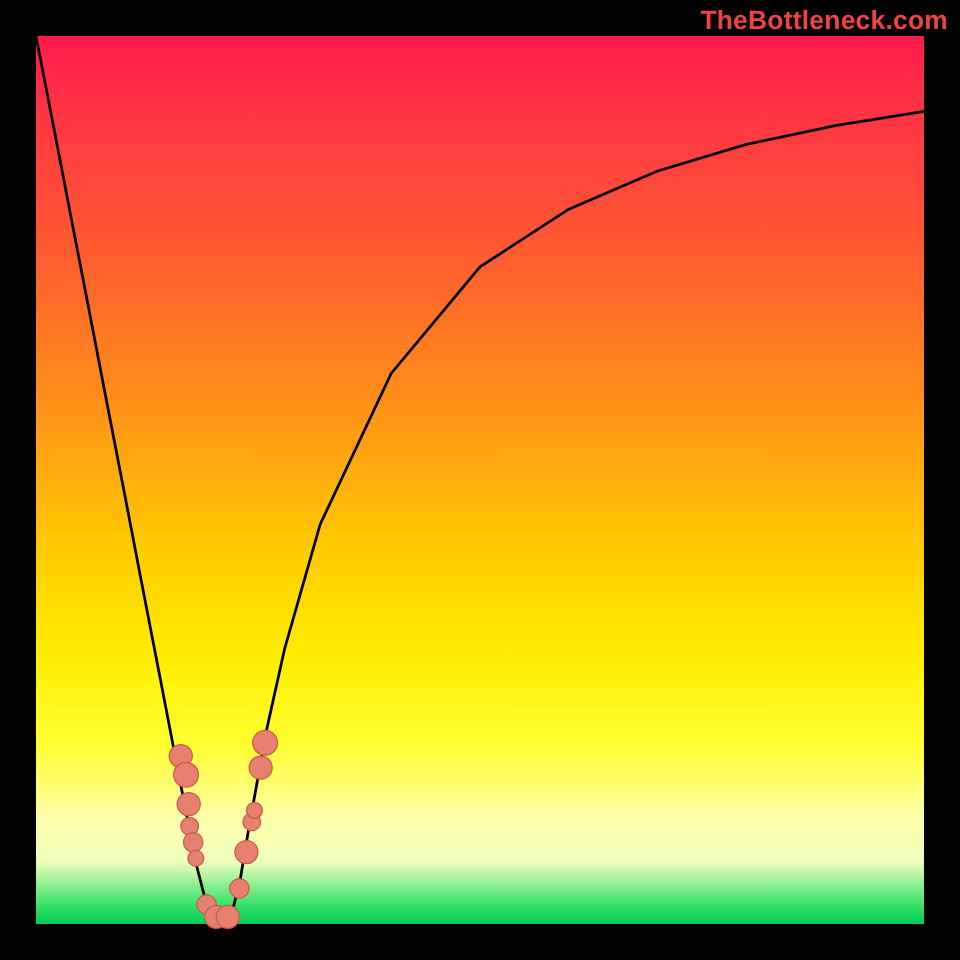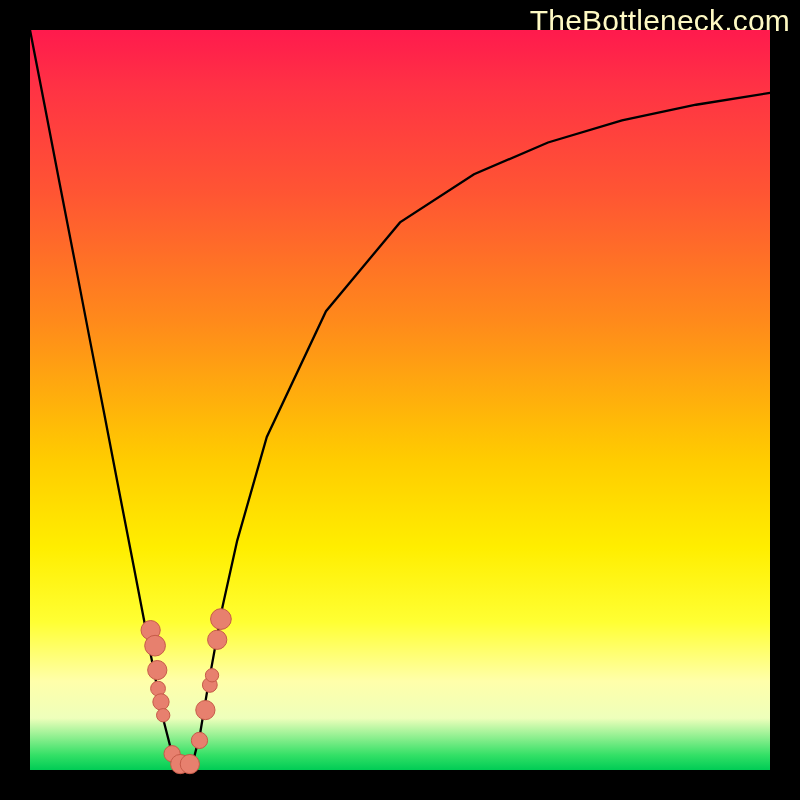--- a/index.html
+++ b/index.html
@@ -43,23 +43,23 @@
     left: 0;
     top: 0;
     width: 740px;
     height: 740px;
     overflow: visible;
   }
   .watermark {
     position: absolute;
     top: 4px;
     right: 10px;
-    color: #fef9c3;
-    font-size: 30px;
-    font-weight: 400;
+    color: #ef4444;
+    font-size: 22px;
+    font-weight: 700;
     letter-spacing: 0.2px;
     user-select: none;
   }
 </style>
 </head>
 <body>
 
 <div class="frame">
   <div class="watermark">TheBottleneck.com</div>
   <div class="plot">

